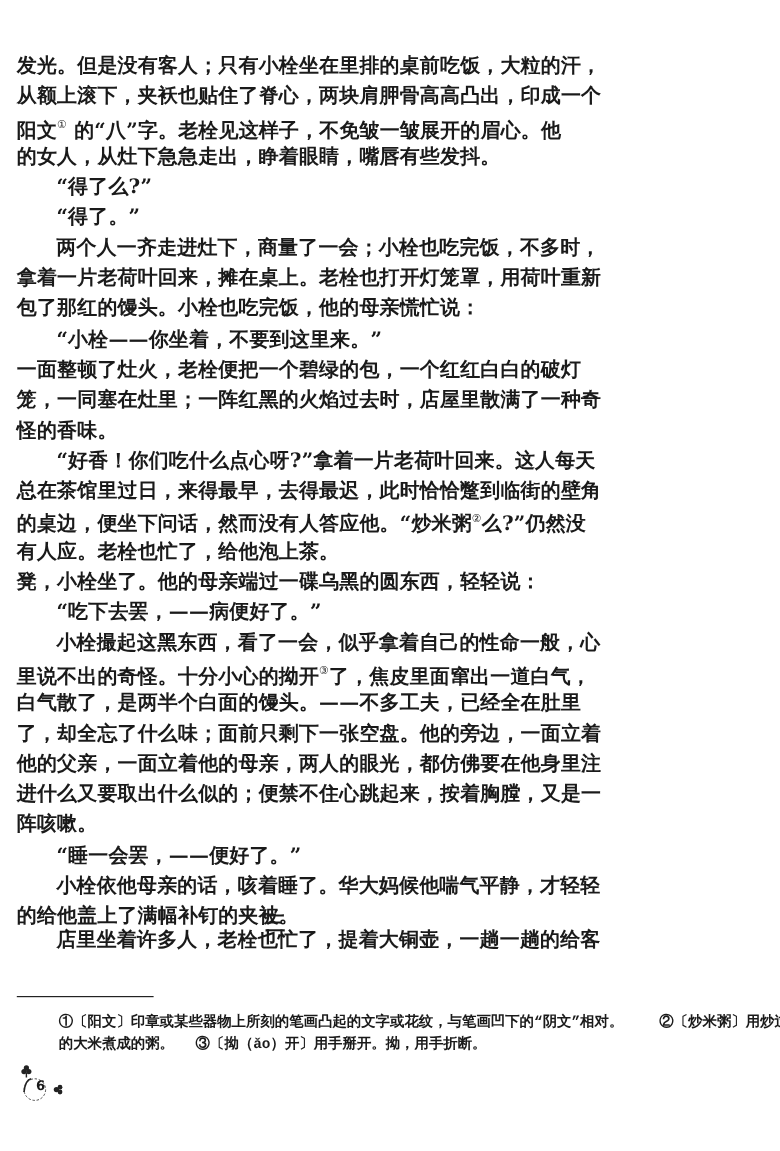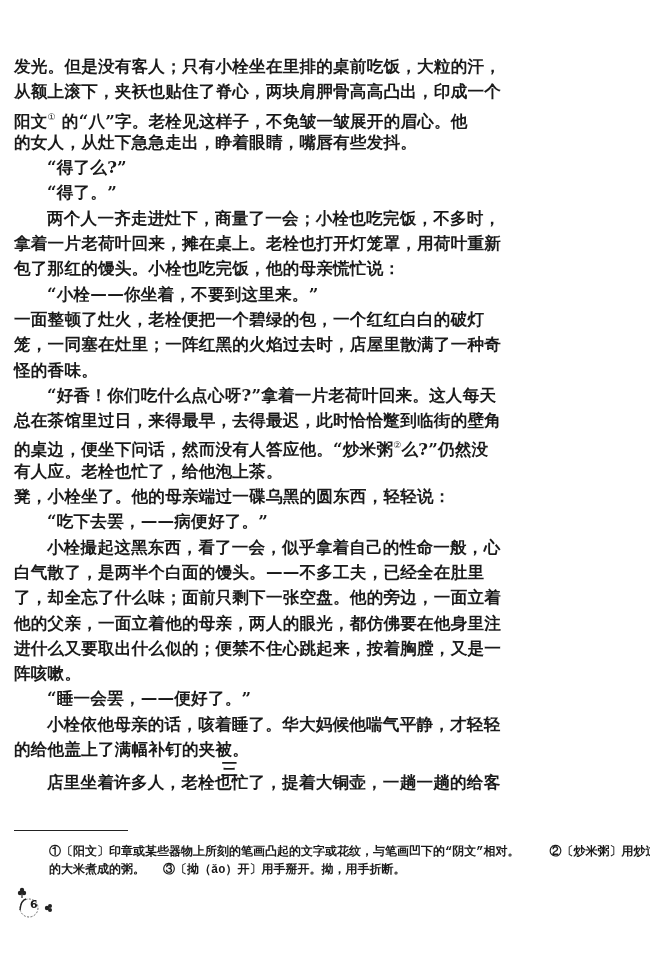--- a/index.html
+++ b/index.html
@@ -1,21 +1,21 @@
 <!DOCTYPE html>
 <html><head>
   <meta charset="utf-8">
   <style>
     html, body { margin: 0; padding: 0; background: #ffffff; }
     body {
       width: 650px; height: 959px; position: relative; overflow: hidden;
       font-family: "DejaVu Serif", "Liberation Serif", serif;
       color: #1a1a1a;
     }
-    .page { position: absolute; left: 14px; top: 42px; width: 444px; margin-top: 12px; }
+    .page { position: absolute; left: 14px; top: 42px; width: 444px; }
     .line {
       font-size: 16.6px; line-height: 25.3px; height: 25.3px;
       white-space: nowrap; letter-spacing: 0.2px; font-weight: bold;
     }
     .indent { padding-left: 33px; }
     sup.fn { font-size: 9px; font-weight: normal; vertical-align: 7px; }
     .section-title {
       position: absolute; left: 221px; top: 758px;
       font-size: 17px; font-weight: bold;
     }
@@ -55,20 +55,21 @@
   <div class="line">一面整顿了灶火，老栓便把一个碧绿的包，一个红红白白的破灯</div>
   <div class="line">笼，一同塞在灶里；一阵红黑的火焰过去时，店屋里散满了一种奇</div>
   <div class="line">怪的香味。</div>
   <div class="line indent">“好香！你们吃什么点心呀?”拿着一片老荷叶回来。这人每天</div>
   <div class="line">总在茶馆里过日，来得最早，去得最迟，此时恰恰蹩到临街的壁角</div>
   <div class="line"><span>的桌边，便坐下问话，然而没有人答应他。“炒米粥</span><sup class="fn">②</sup><span>么?”仍然没</span></div>
   <div class="line">有人应。老栓也忙了，给他泡上茶。</div>
   <div class="line">凳，小栓坐了。他的母亲端过一碟乌黑的圆东西，轻轻说：</div>
   <div class="line indent">“吃下去罢，——病便好了。”</div>
   <div class="line indent">小栓撮起这黑东西，看了一会，似乎拿着自己的性命一般，心</div>
+  <div class="line"><span>里说不出的奇怪。十分小心的拗开</span><sup class="fn">③</sup><span>了，焦皮里面窜出一道白气，</span></div>
   <div class="line">白气散了，是两半个白面的馒头。——不多工夫，已经全在肚里</div>
   <div class="line">了，却全忘了什么味；面前只剩下一张空盘。他的旁边，一面立着</div>
   <div class="line">他的父亲，一面立着他的母亲，两人的眼光，都仿佛要在他身里注</div>
   <div class="line">进什么又要取出什么似的；便禁不住心跳起来，按着胸膛，又是一</div>
   <div class="line">阵咳嗽。</div>
   <div class="line indent">“睡一会罢，——便好了。”</div>
   <div class="line indent">小栓依他母亲的话，咳着睡了。华大妈候他喘气平静，才轻轻</div>
   <div class="line">的给他盖上了满幅补钉的夹被。</div>
 </div>
 

